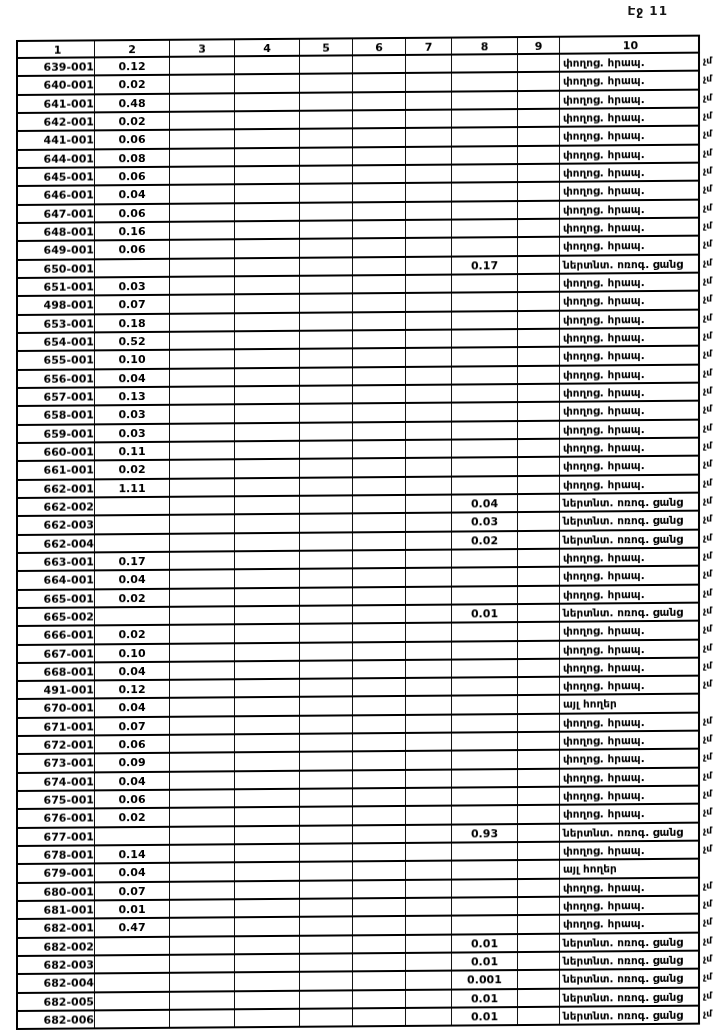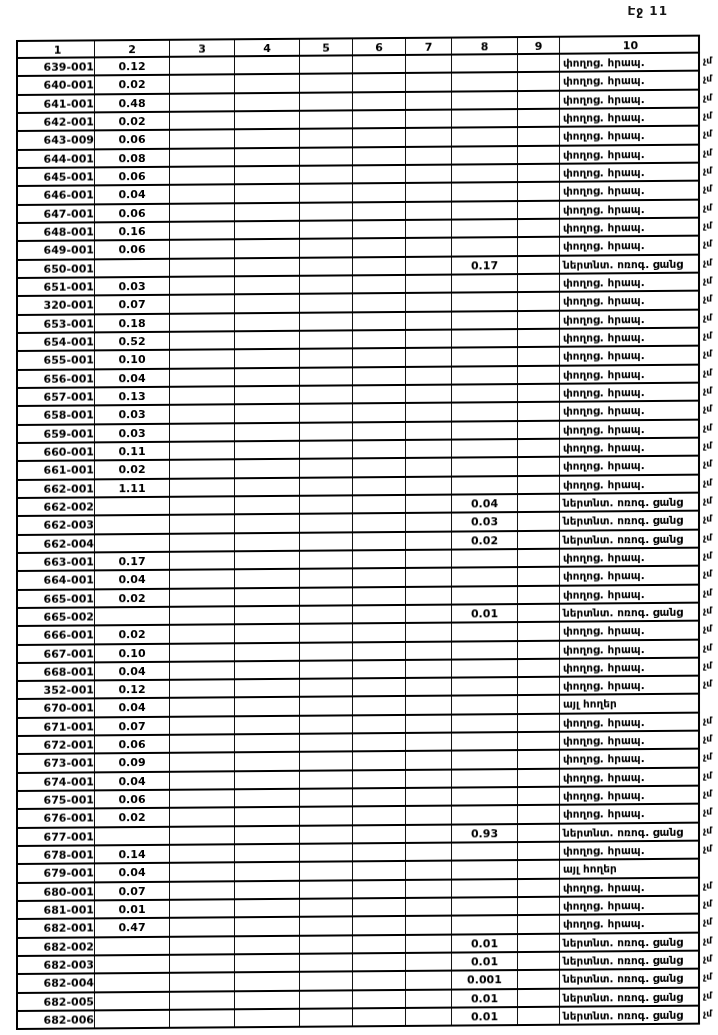--- a/index.html
+++ b/index.html
@@ -109,21 +109,21 @@
           <div class="cell c4"></div>
           <div class="cell c5"></div>
           <div class="cell c6"></div>
           <div class="cell c7"></div>
           <div class="cell c8"></div>
           <div class="cell c9"></div>
           <div class="cell c10">փողոց. հրապ.</div>
           <div class="cell margin">չմ</div>
         </div>
         <div class="row">
-          <div class="cell c1">643-009</div>
+          <div class="cell c1">441-001</div>
           <div class="cell c2">0.06</div>
           <div class="cell c3"></div>
           <div class="cell c4"></div>
           <div class="cell c5"></div>
           <div class="cell c6"></div>
           <div class="cell c7"></div>
           <div class="cell c8"></div>
           <div class="cell c9"></div>
           <div class="cell c10">փողոց. հրապ.</div>
           <div class="cell margin">չմ</div>
@@ -226,21 +226,21 @@
           <div class="cell c4"></div>
           <div class="cell c5"></div>
           <div class="cell c6"></div>
           <div class="cell c7"></div>
           <div class="cell c8"></div>
           <div class="cell c9"></div>
           <div class="cell c10">փողոց. հրապ.</div>
           <div class="cell margin">չմ</div>
         </div>
         <div class="row">
-          <div class="cell c1">320-001</div>
+          <div class="cell c1">498-001</div>
           <div class="cell c2">0.07</div>
           <div class="cell c3"></div>
           <div class="cell c4"></div>
           <div class="cell c5"></div>
           <div class="cell c6"></div>
           <div class="cell c7"></div>
           <div class="cell c8"></div>
           <div class="cell c9"></div>
           <div class="cell c10">փողոց. հրապ.</div>
           <div class="cell margin">չմ</div>
@@ -499,21 +499,21 @@
           <div class="cell c4"></div>
           <div class="cell c5"></div>
           <div class="cell c6"></div>
           <div class="cell c7"></div>
           <div class="cell c8"></div>
           <div class="cell c9"></div>
           <div class="cell c10">փողոց. հրապ.</div>
           <div class="cell margin">չմ</div>
         </div>
         <div class="row">
-          <div class="cell c1">352-001</div>
+          <div class="cell c1">491-001</div>
           <div class="cell c2">0.12</div>
           <div class="cell c3"></div>
           <div class="cell c4"></div>
           <div class="cell c5"></div>
           <div class="cell c6"></div>
           <div class="cell c7"></div>
           <div class="cell c8"></div>
           <div class="cell c9"></div>
           <div class="cell c10">փողոց. հրապ.</div>
           <div class="cell margin">չմ</div>

